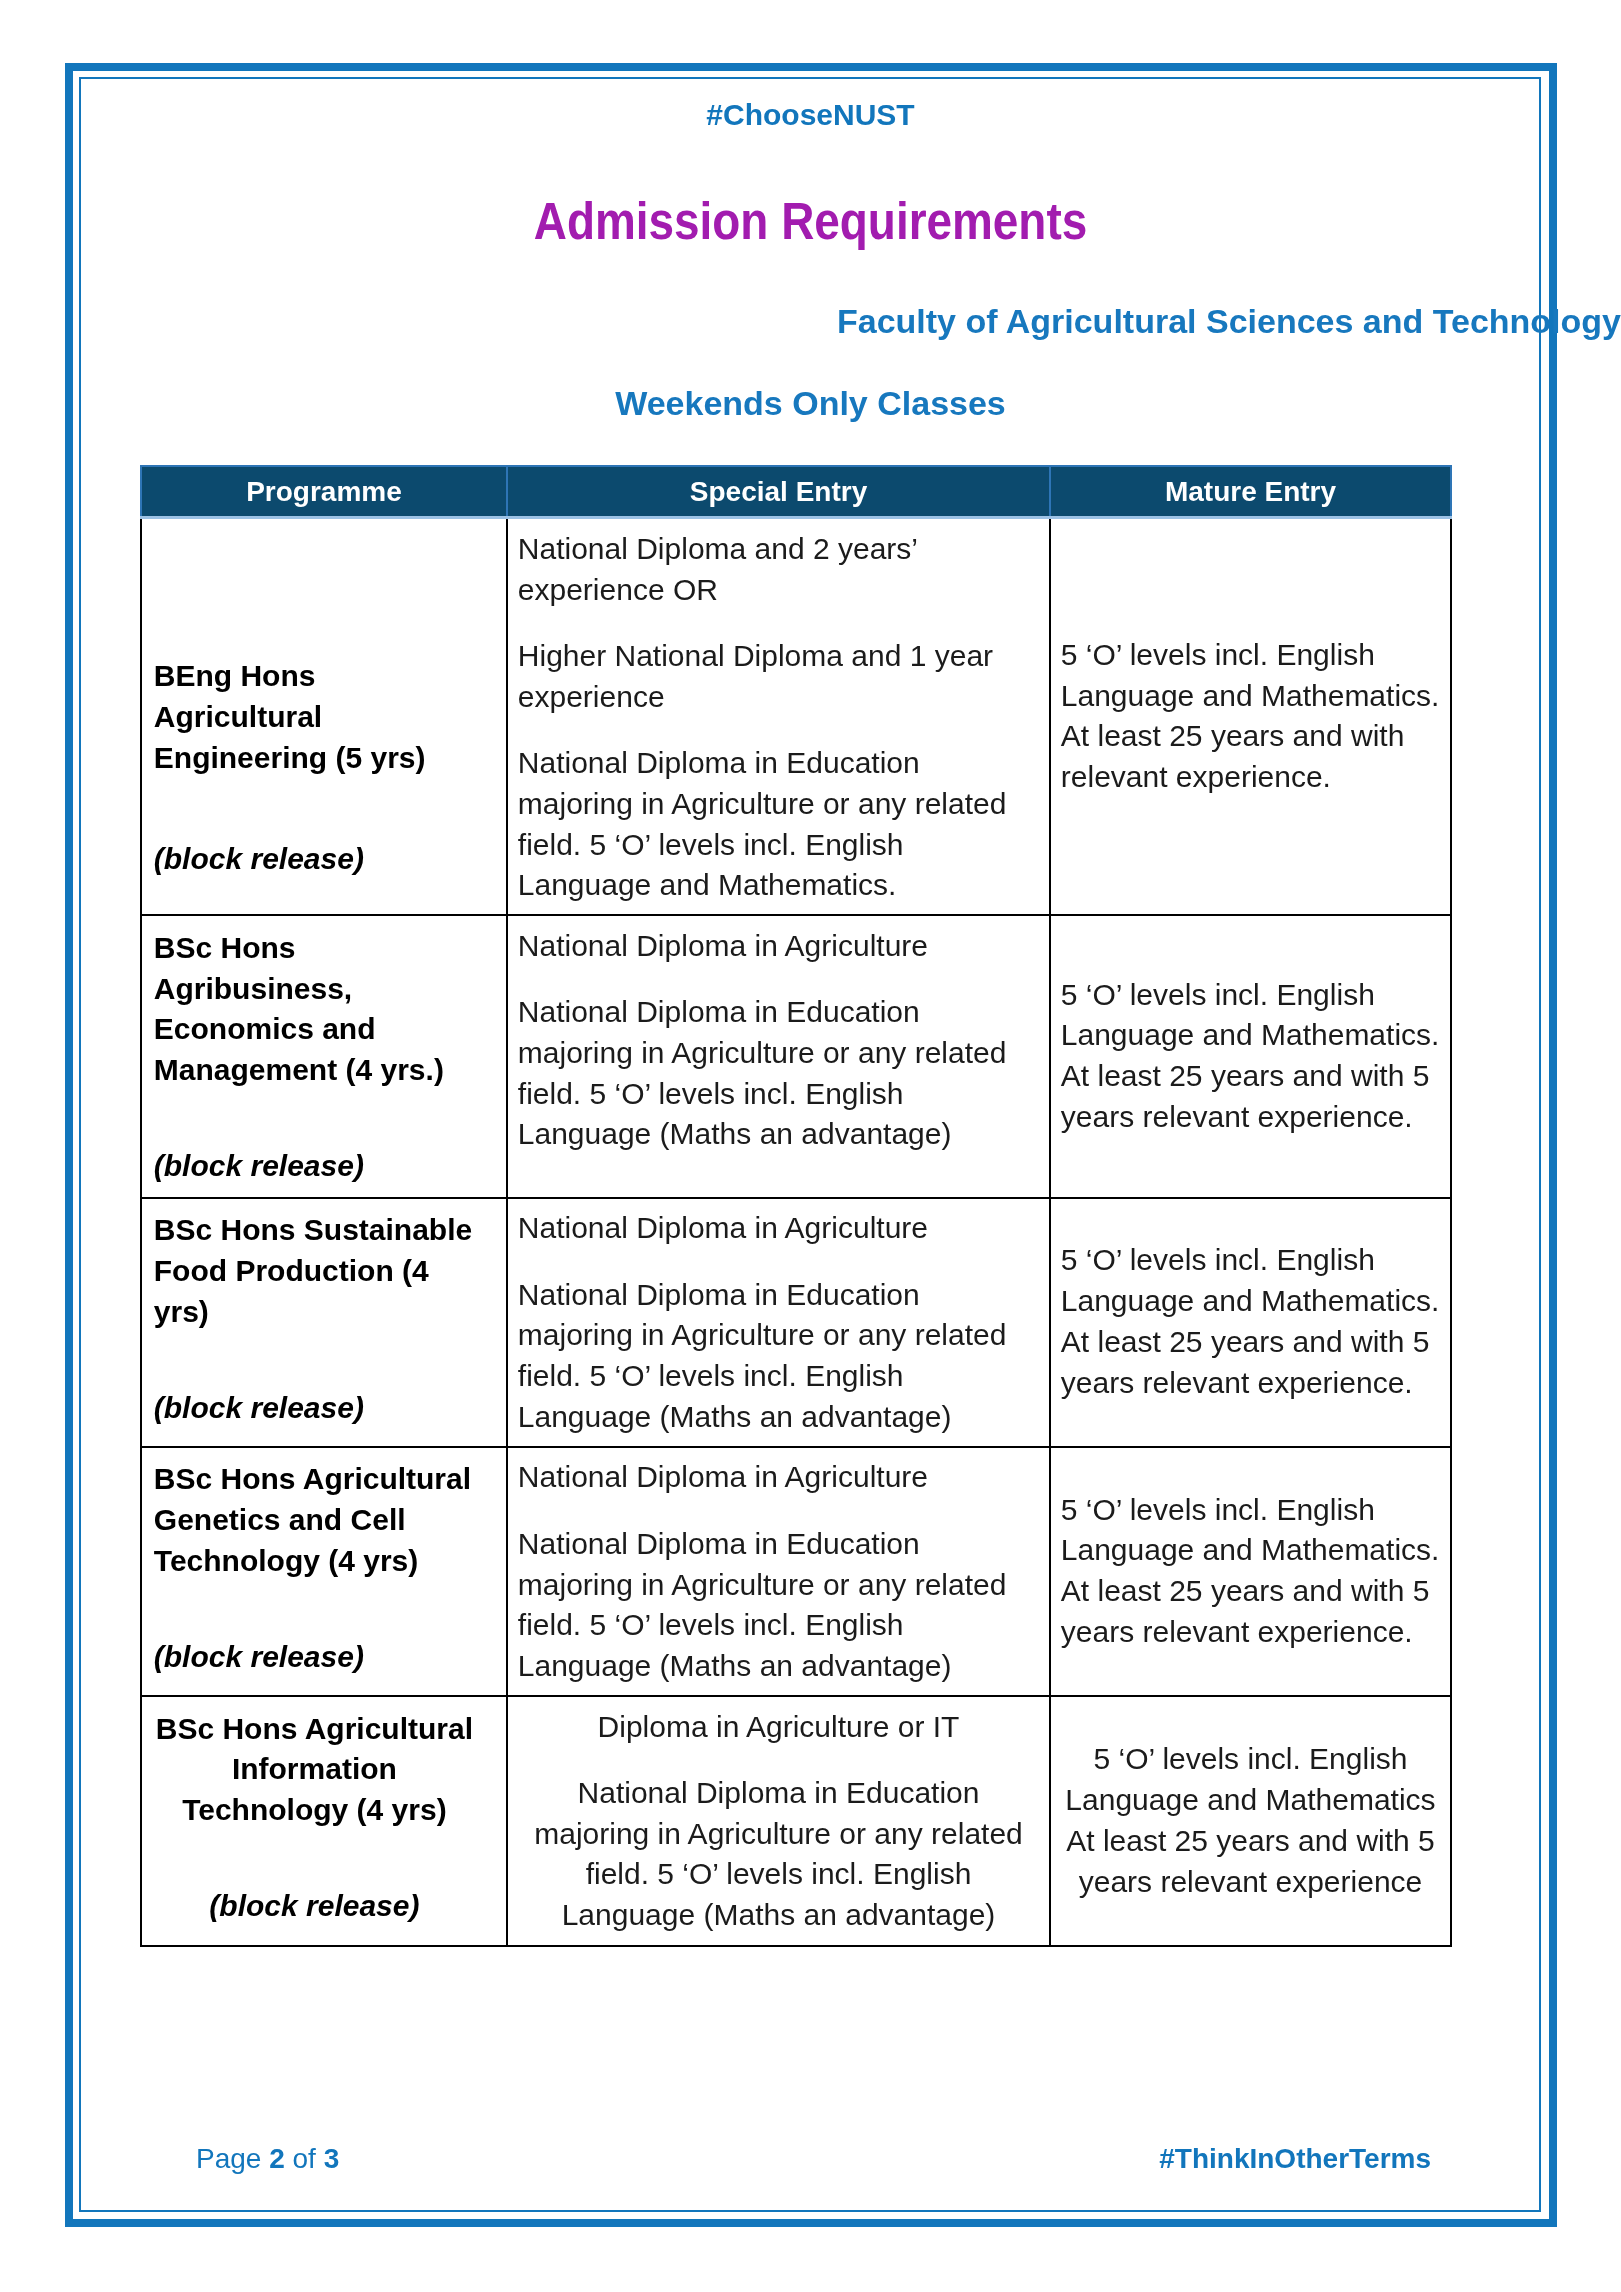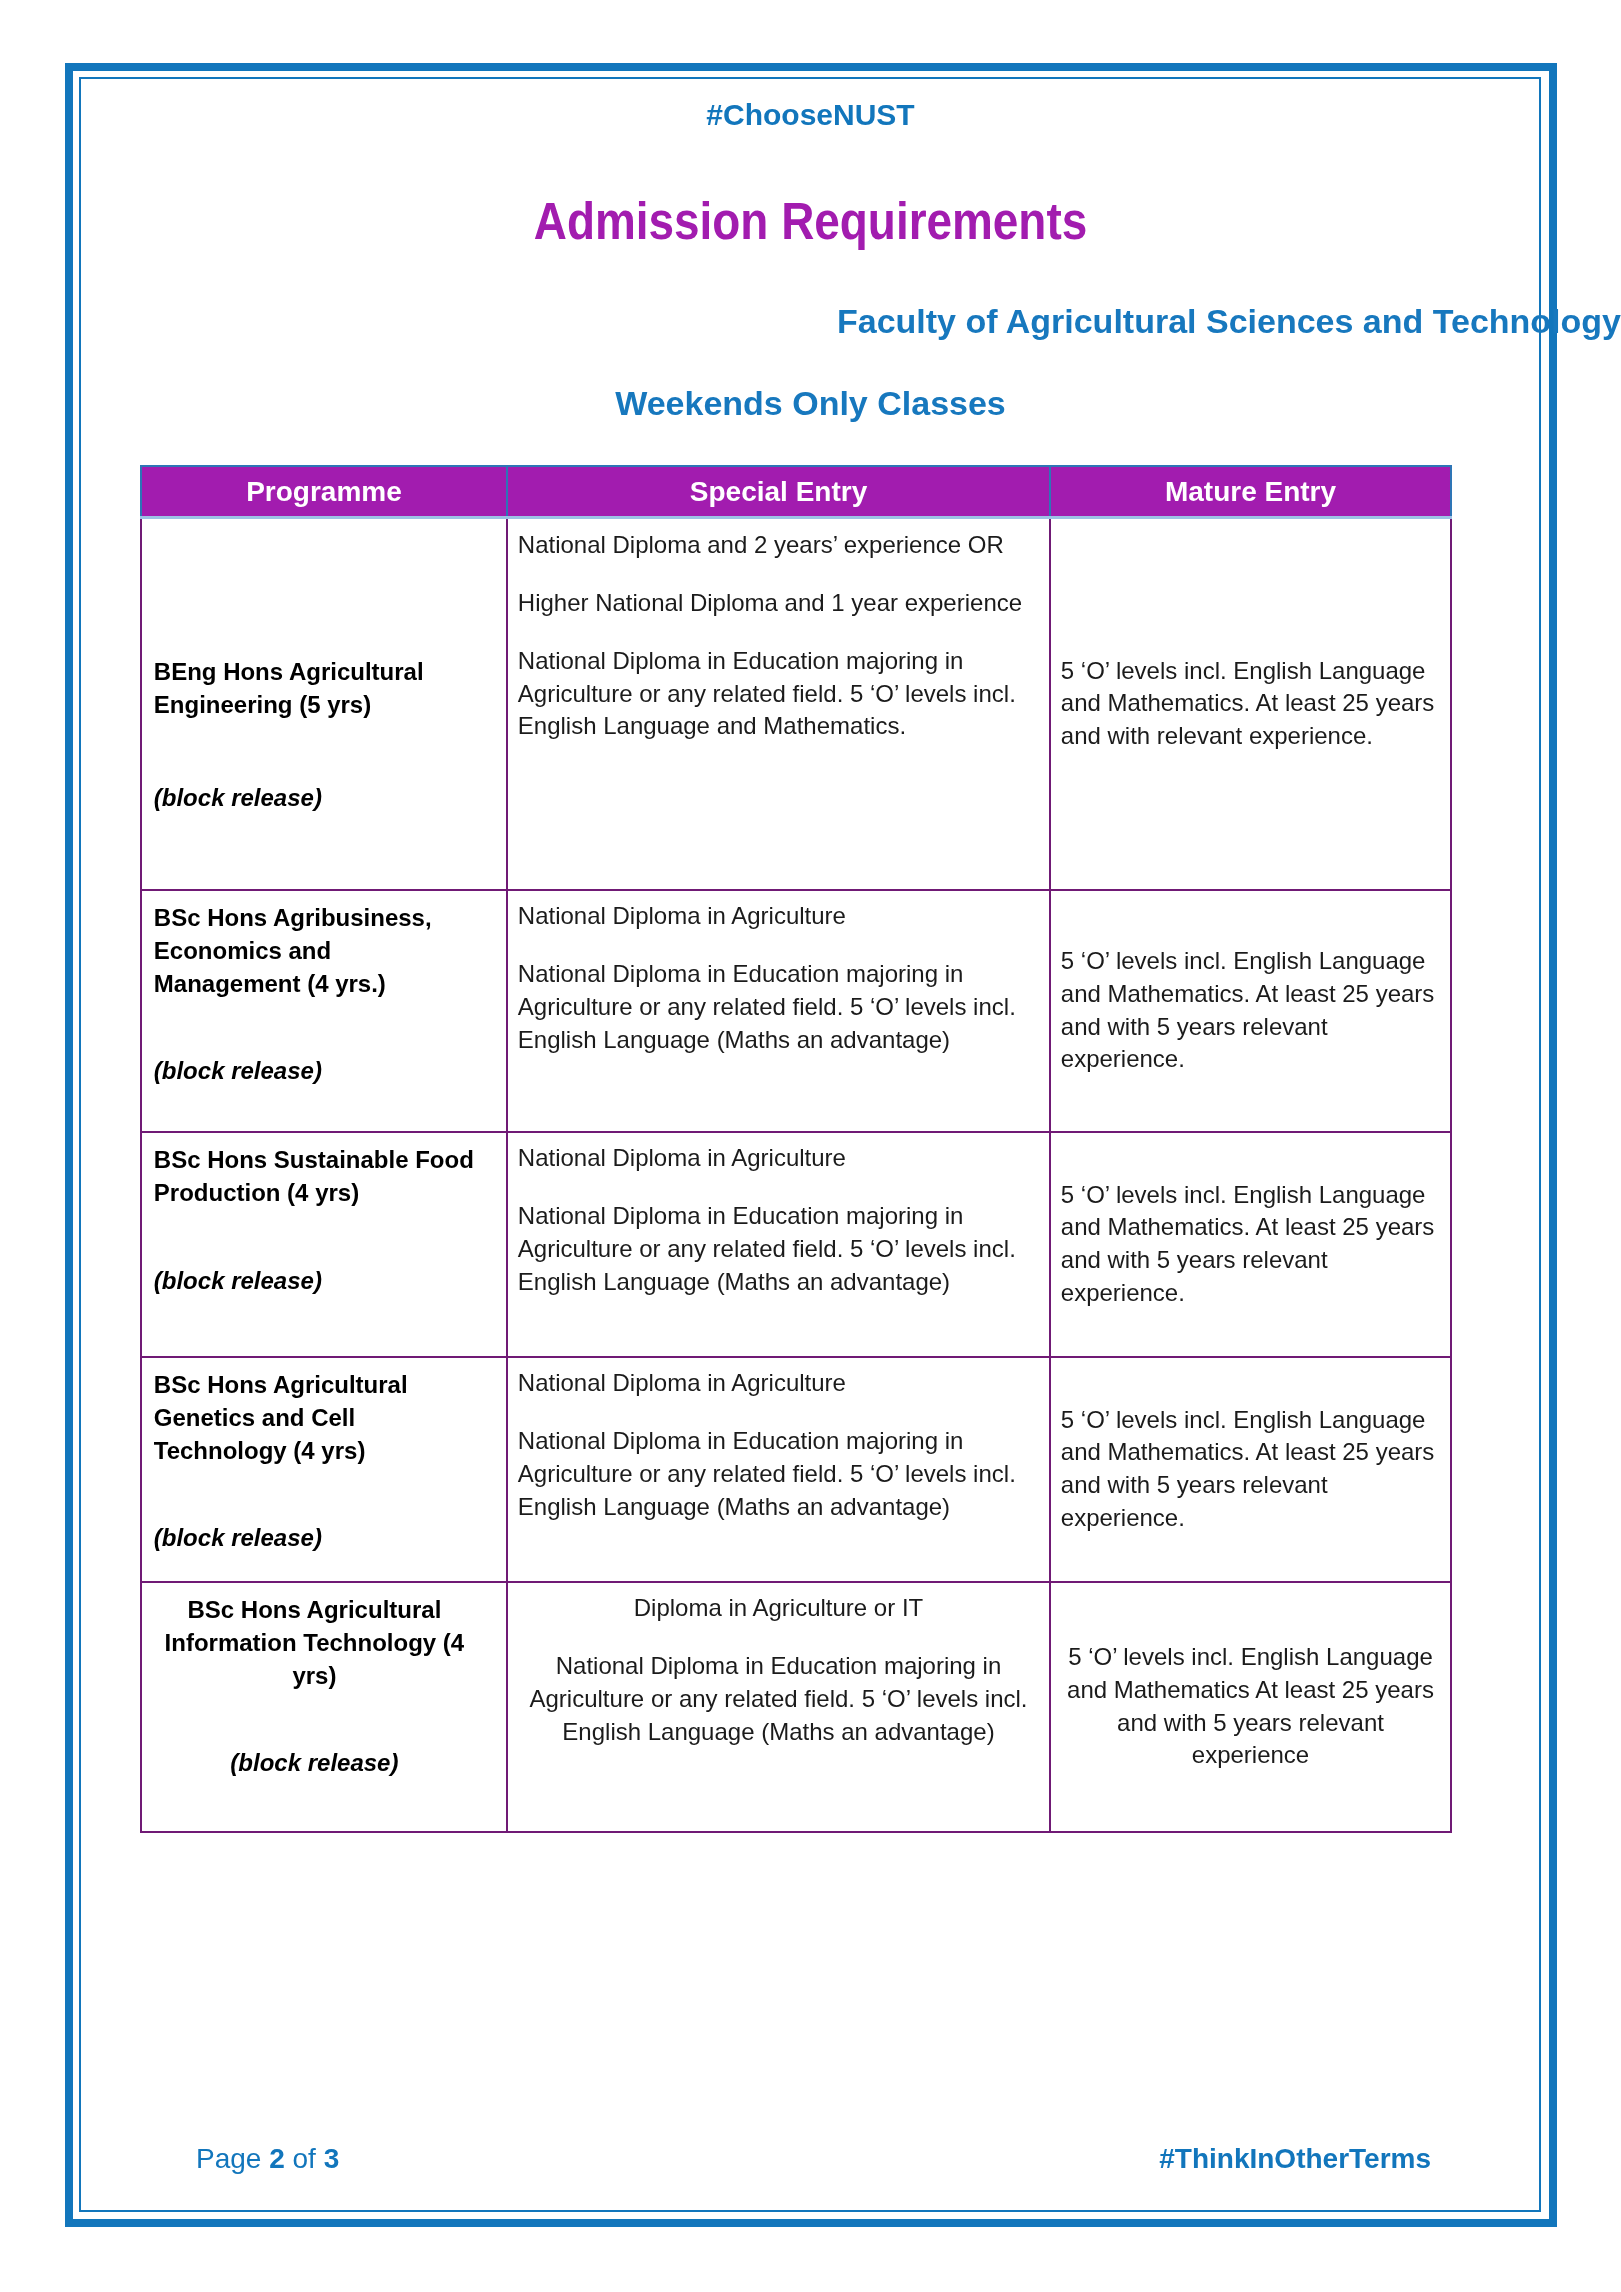--- a/index.html
+++ b/index.html
@@ -45,29 +45,29 @@
   }
   
   table.req-table {
     position:absolute; left:140px; top:465px; width:1309px;
     border-collapse:collapse; table-layout:fixed;
   }
   .req-table col.c1 { width:366px; }
   .req-table col.c2 { width:543px; }
   .req-table col.c3 { width:401px; }
   .req-table th {
-    background:#a21caf; color:#ffffff;
+    background:#0c4a6e; color:#ffffff;
     font-size:28px; font-weight:bold; text-align:center;
     height:49px; padding:0;
     border:2px solid #2E75B6;
     border-bottom:3.9px solid #9CC2E5;
   }
   .req-table td {
-    border:2px solid #701a75;
-    font-size:24px; line-height:1.36;
+    border:2px solid #000000;
+    font-size:30px; line-height:1.36;
     padding:7.8px 9.8px;
     box-sizing:border-box;
     overflow:hidden;
   }
   .req-table tr.r0 { height:372px; }
   .req-table tr.r1 { height:242px; }
   .req-table tr.r2 { height:225px; }
   .req-table tr.r3 { height:225px; }
   .req-table tr.r4 { height:250px;text-align:center; }
 

